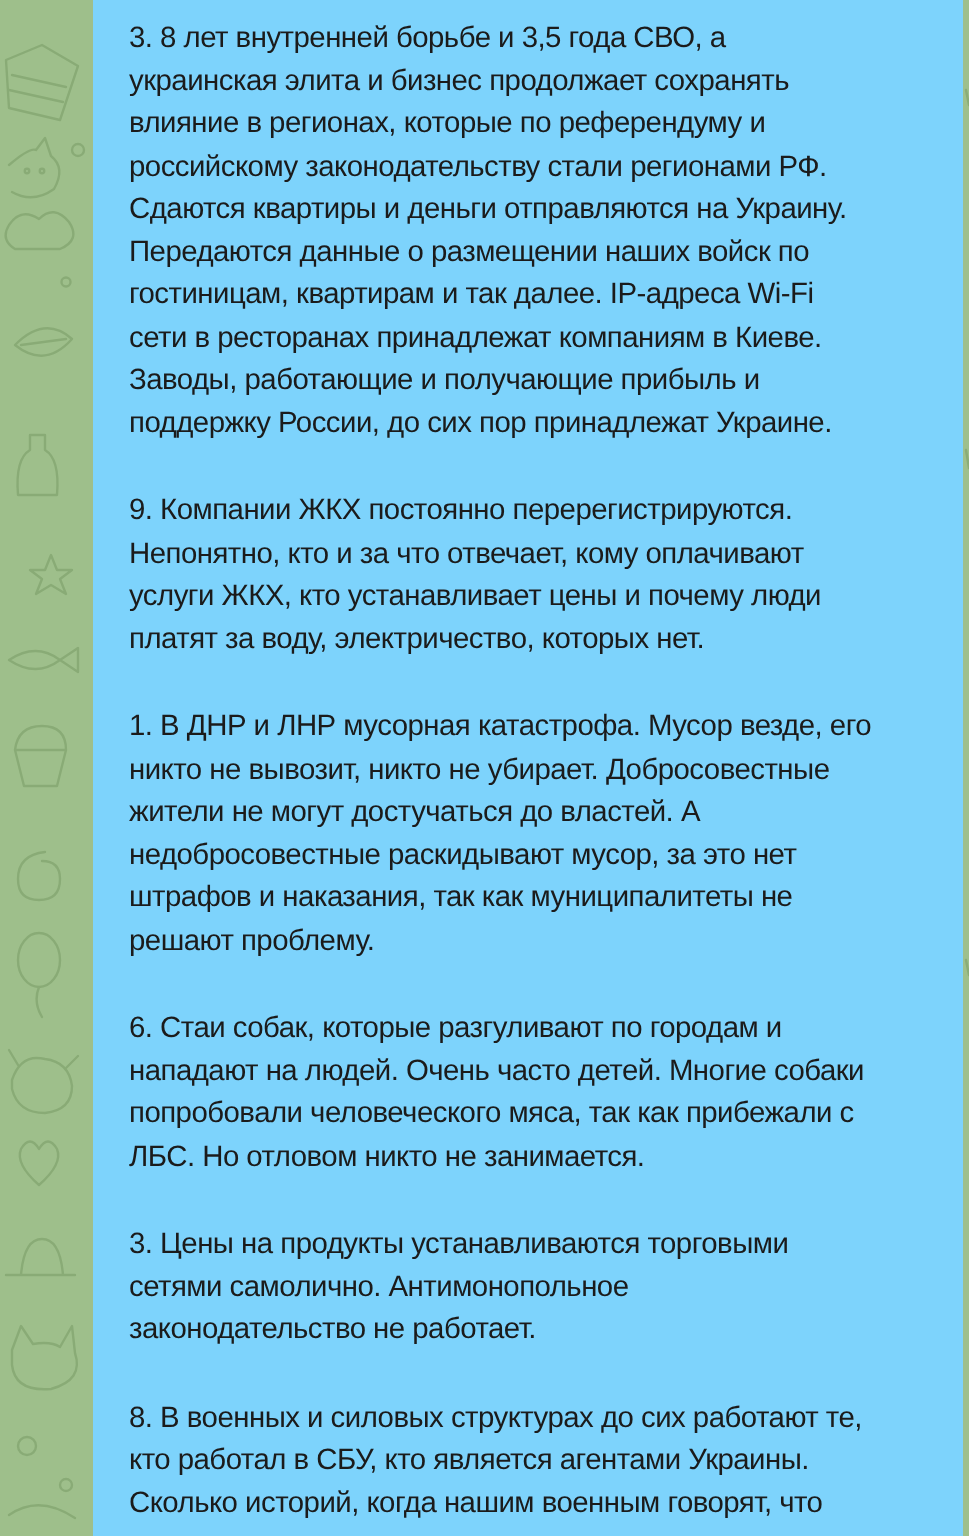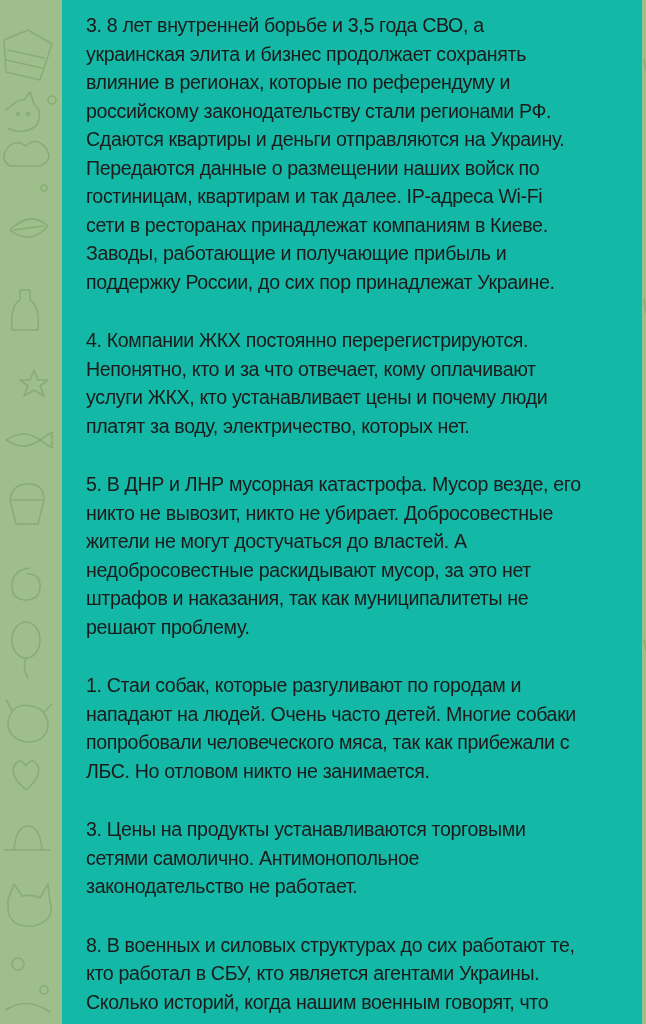--- a/index.html
+++ b/index.html
@@ -24,21 +24,21 @@
       position: absolute;
       left: 0;
       top: 0;
     }
     .bubble {
       position: absolute;
       left: 62px;
       top: 0;
       width: 580px;
       height: 1024px;
-      background: #14b8a6;
+      background: #7dd3fc;
       box-sizing: border-box;
       padding: 11px 20px 0 24px;
     }
     .paragraph {
       margin: 0 0 30px 0;
       color: #1b1b1b;
       font-size: 19.6px;
       line-height: 28.5px;
       letter-spacing: -0.35px;
       word-spacing: 0px;
@@ -101,31 +101,31 @@
   <p class="paragraph">3. 8 лет внутренней борьбе и 3,5 года СВО, а
 украинская элита и бизнес продолжает сохранять
 влияние в регионах, которые по референдуму и
 российскому законодательству стали регионами РФ.
 Сдаются квартиры и деньги отправляются на Украину.
 Передаются данные о размещении наших войск по
 гостиницам, квартирам и так далее. IP-адреса Wi-Fi
 сети в ресторанах принадлежат компаниям в Киеве.
 Заводы, работающие и получающие прибыль и
 поддержку России, до сих пор принадлежат Украине.</p>
-  <p class="paragraph">4. Компании ЖКХ постоянно перерегистрируются.
+  <p class="paragraph">9. Компании ЖКХ постоянно перерегистрируются.
 Непонятно, кто и за что отвечает, кому оплачивают
 услуги ЖКХ, кто устанавливает цены и почему люди
 платят за воду, электричество, которых нет.</p>
-  <p class="paragraph">5. В ДНР и ЛНР мусорная катастрофа. Мусор везде, его
+  <p class="paragraph">1. В ДНР и ЛНР мусорная катастрофа. Мусор везде, его
 никто не вывозит, никто не убирает. Добросовестные
 жители не могут достучаться до властей. А
 недобросовестные раскидывают мусор, за это нет
 штрафов и наказания, так как муниципалитеты не
 решают проблему.</p>
-  <p class="paragraph">1. Стаи собак, которые разгуливают по городам и
+  <p class="paragraph">6. Стаи собак, которые разгуливают по городам и
 нападают на людей. Очень часто детей. Многие собаки
 попробовали человеческого мяса, так как прибежали с
 ЛБС. Но отловом никто не занимается.</p>
   <p class="paragraph">3. Цены на продукты устанавливаются торговыми
 сетями самолично. Антимонопольное
 законодательство не работает.</p>
   <p class="paragraph">8. В военных и силовых структурах до сих работают те,
 кто работал в СБУ, кто является агентами Украины.
 Сколько историй, когда нашим военным говорят, что
 они оккупанты, специально отправляют на мясные

